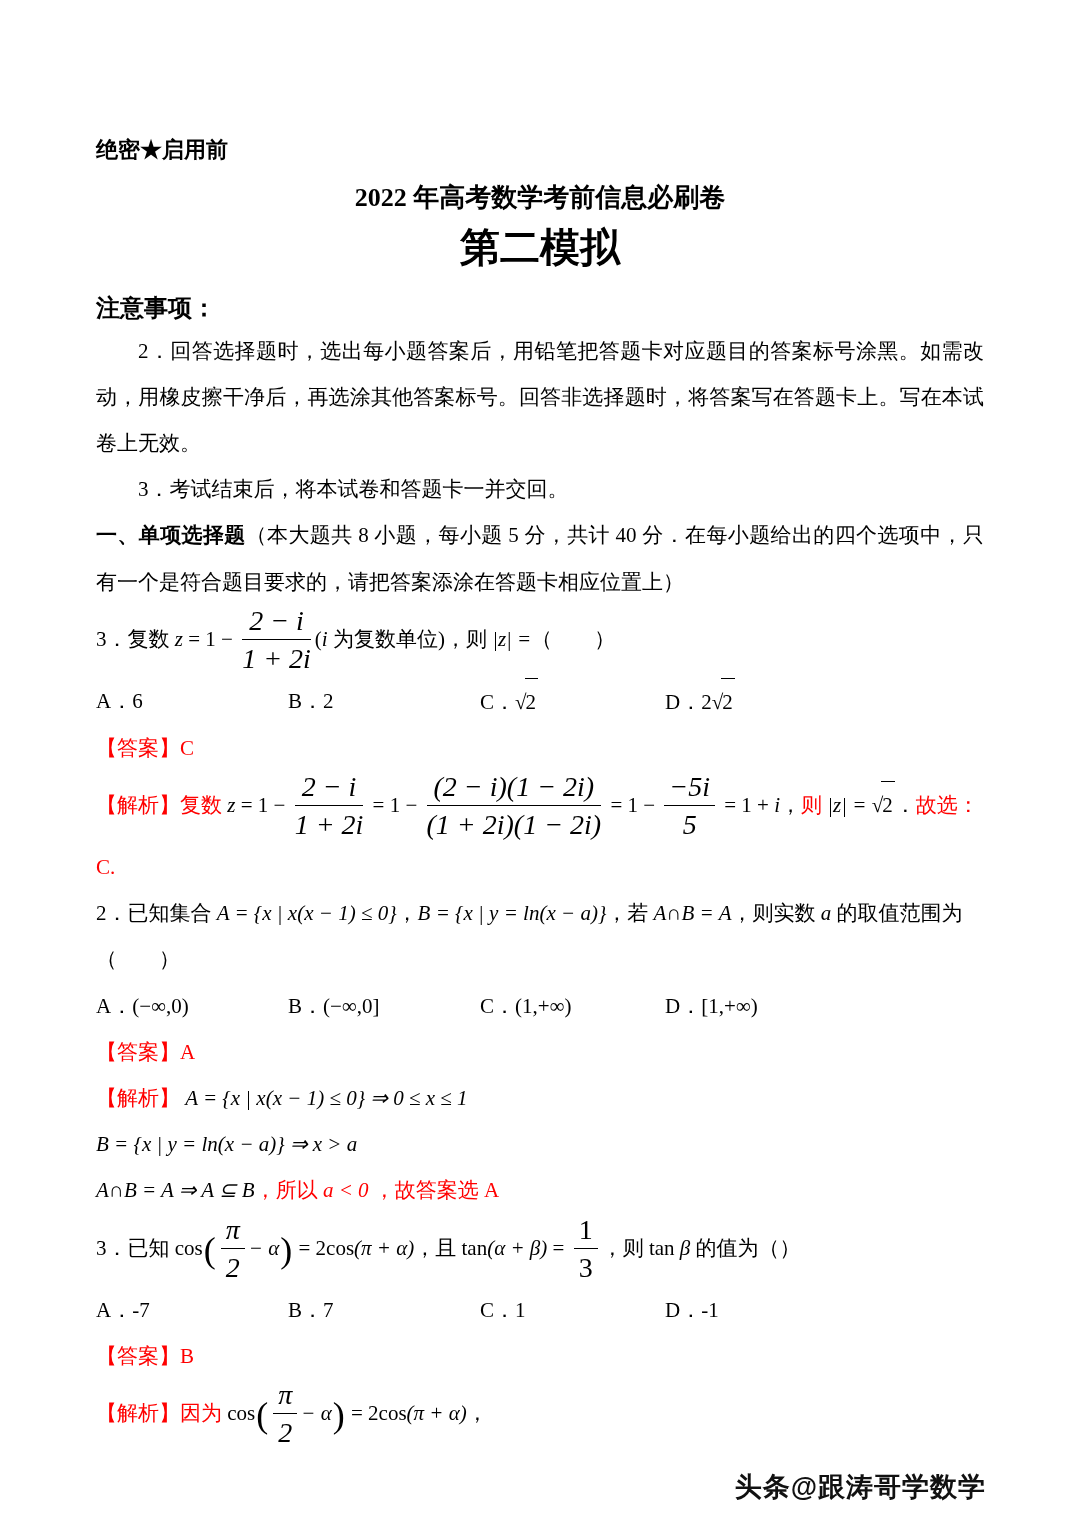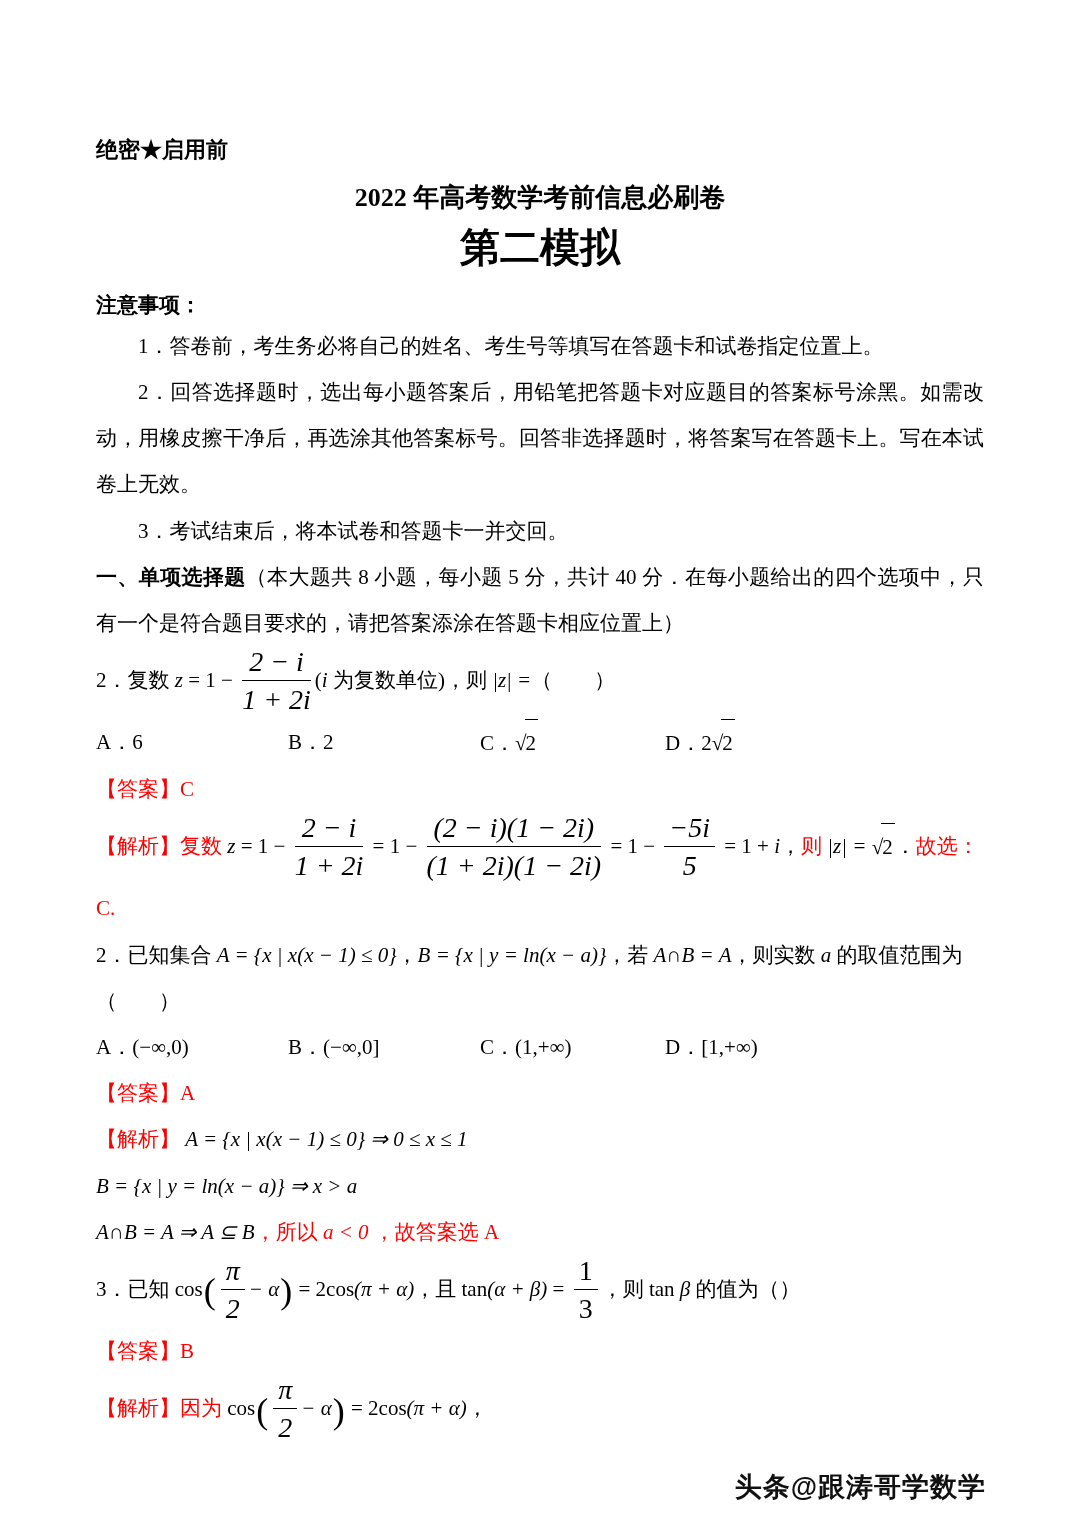--- a/index.html
+++ b/index.html
@@ -11,21 +11,21 @@
     background: #ffffff;
     color: #000000;
     font-family: "Liberation Serif", serif;
     font-size: 21px;
     overflow: hidden;
   }
   .content { padding: 126px 96px 0 96px; }
   .secret { font-weight: bold; font-size: 22px; line-height: 1.2; margin-top: 11px; }
   .title { text-align: center; font-weight: bold; font-size: 26px; margin-top: 18px; line-height: 1.3; }
   .subtitle { text-align: center; font-weight: bold; font-size: 40px; margin-top: 8px; line-height: 1.25; }
-  .notice-head { font-weight: bold; font-size: 21px; margin-top: 16px; line-height: 1.6; }
+  .notice-head { font-weight: bold; font-size: 24px; margin-top: 16px; line-height: 1.6; }
   .para { font-size: 21px; line-height: 2.2; text-align: left; }
   .indent { text-indent: 2em; }
   .justify { text-align: justify; }
   .section .bold { font-weight: bold; }
   .red { color: #ff0000; }
   .mi { font-style: italic; }
   .mi.red, .red.mi { color: #ff0000; }
 
   .optrow { display: flex; line-height: 2.2; font-size: 21px; }
   .opt { width: 192px; white-space: nowrap; }
@@ -79,27 +79,26 @@
   <div class="content">
 
     <div class="secret">绝密★启用前</div>
 
     <div class="title">2022 年高考数学考前信息必刷卷</div>
 
     <div class="subtitle">第二模拟</div>
 
     <div class="notice-head">注意事项：</div>
 
-    <p class="para indent">1．答卷前，考生务必将自己的姓名、考生号等填写在答题卡和试卷指定位置上。</p>
     <p class="para indent justify">2．回答选择题时，选出每小题答案后，用铅笔把答题卡对应题目的答案标号涂黑。如需改动，用橡皮擦干净后，再选涂其他答案标号。回答非选择题时，将答案写在答题卡上。写在本试卷上无效。</p>
     <p class="para indent">3．考试结束后，将本试卷和答题卡一并交回。</p>
 
     <p class="para section justify"><span class="bold">一、单项选择题</span><span>（本大题共 8 小题，每小题 5 分，共计 40 分．在每小题给出的四个选项中，只有一个是符合题目要求的，请把答案添涂在答题卡相应位置上）</span></p>
 
-    <p class="para"><span class="">2．复数 </span><span class="mi">z</span><span class=""> = 1 − </span><span class="frac mi">
+    <p class="para"><span class="">3．复数 </span><span class="mi">z</span><span class=""> = 1 − </span><span class="frac mi">
           <span class="num">2 − i</span>
           <span class="den">1 + 2i</span>
         </span><span class="">(</span><span class="mi">i</span><span class=""> 为复数单位)，则 </span><span class="mi">|z| =</span><span class="">（　　）</span></p>
     <div class="optrow">
       <span class="opt"><span class="">A．6</span></span>
       <span class="opt"><span class="">B．2</span></span>
       <span class="opt"><span class="">C．</span><span class="sqrt"><span class="rsign">√</span><span class="rad">2</span></span></span>
       <span class="opt"><span class="">D．2</span><span class="sqrt"><span class="rsign">√</span><span class="rad">2</span></span></span>
     </div>
     <p class="para"><span class=" red">【答案】C</span></p>
@@ -126,20 +125,26 @@
     <p class="para"><span class="mi">B = {x | y = ln(x − a)} ⇒ x &gt; a</span></p>
     <p class="para"><span class="mi">A∩B = A ⇒ A ⊆ B</span><span class=" red">，所以 </span><span class="mi red">a &lt; 0</span><span class=" red"> ，故答案选 A</span></p>
 
     <p class="para"><span class="">3．已知 </span><span class="">cos</span><span class="bp">(</span><span class="frac mi">
           <span class="num">π</span>
           <span class="den">2</span>
         </span><span class="mi">− α</span><span class="bp">)</span><span class=""> = 2cos</span><span class="mi">(π + α)</span><span class="">，且 </span><span class="">tan</span><span class="mi">(α + β)</span><span class=""> = </span><span class="frac">
           <span class="num">1</span>
           <span class="den">3</span>
         </span><span class="">，则 </span><span class="">tan</span><span class="mi"> β</span><span class=""> 的值为（）</span></p>
+    <div class="optrow">
+      <span class="opt"><span class="">A．-7</span></span>
+      <span class="opt"><span class="">B．7</span></span>
+      <span class="opt"><span class="">C．1</span></span>
+      <span class="opt"><span class="">D．-1</span></span>
+    </div>
     <p class="para"><span class=" red">【答案】B</span></p>
     <p class="para"><span class=" red">【解析】</span><span class=" red">因为 </span><span class="">cos</span><span class="bp">(</span><span class="frac mi">
           <span class="num">π</span>
           <span class="den">2</span>
         </span><span class="mi">− α</span><span class="bp">)</span><span class=""> = 2cos</span><span class="mi">(π + α)</span><span class="">，</span></p>
 
   </div>
 
   <div class="watermark">头条@跟涛哥学数学</div>
 </div>

